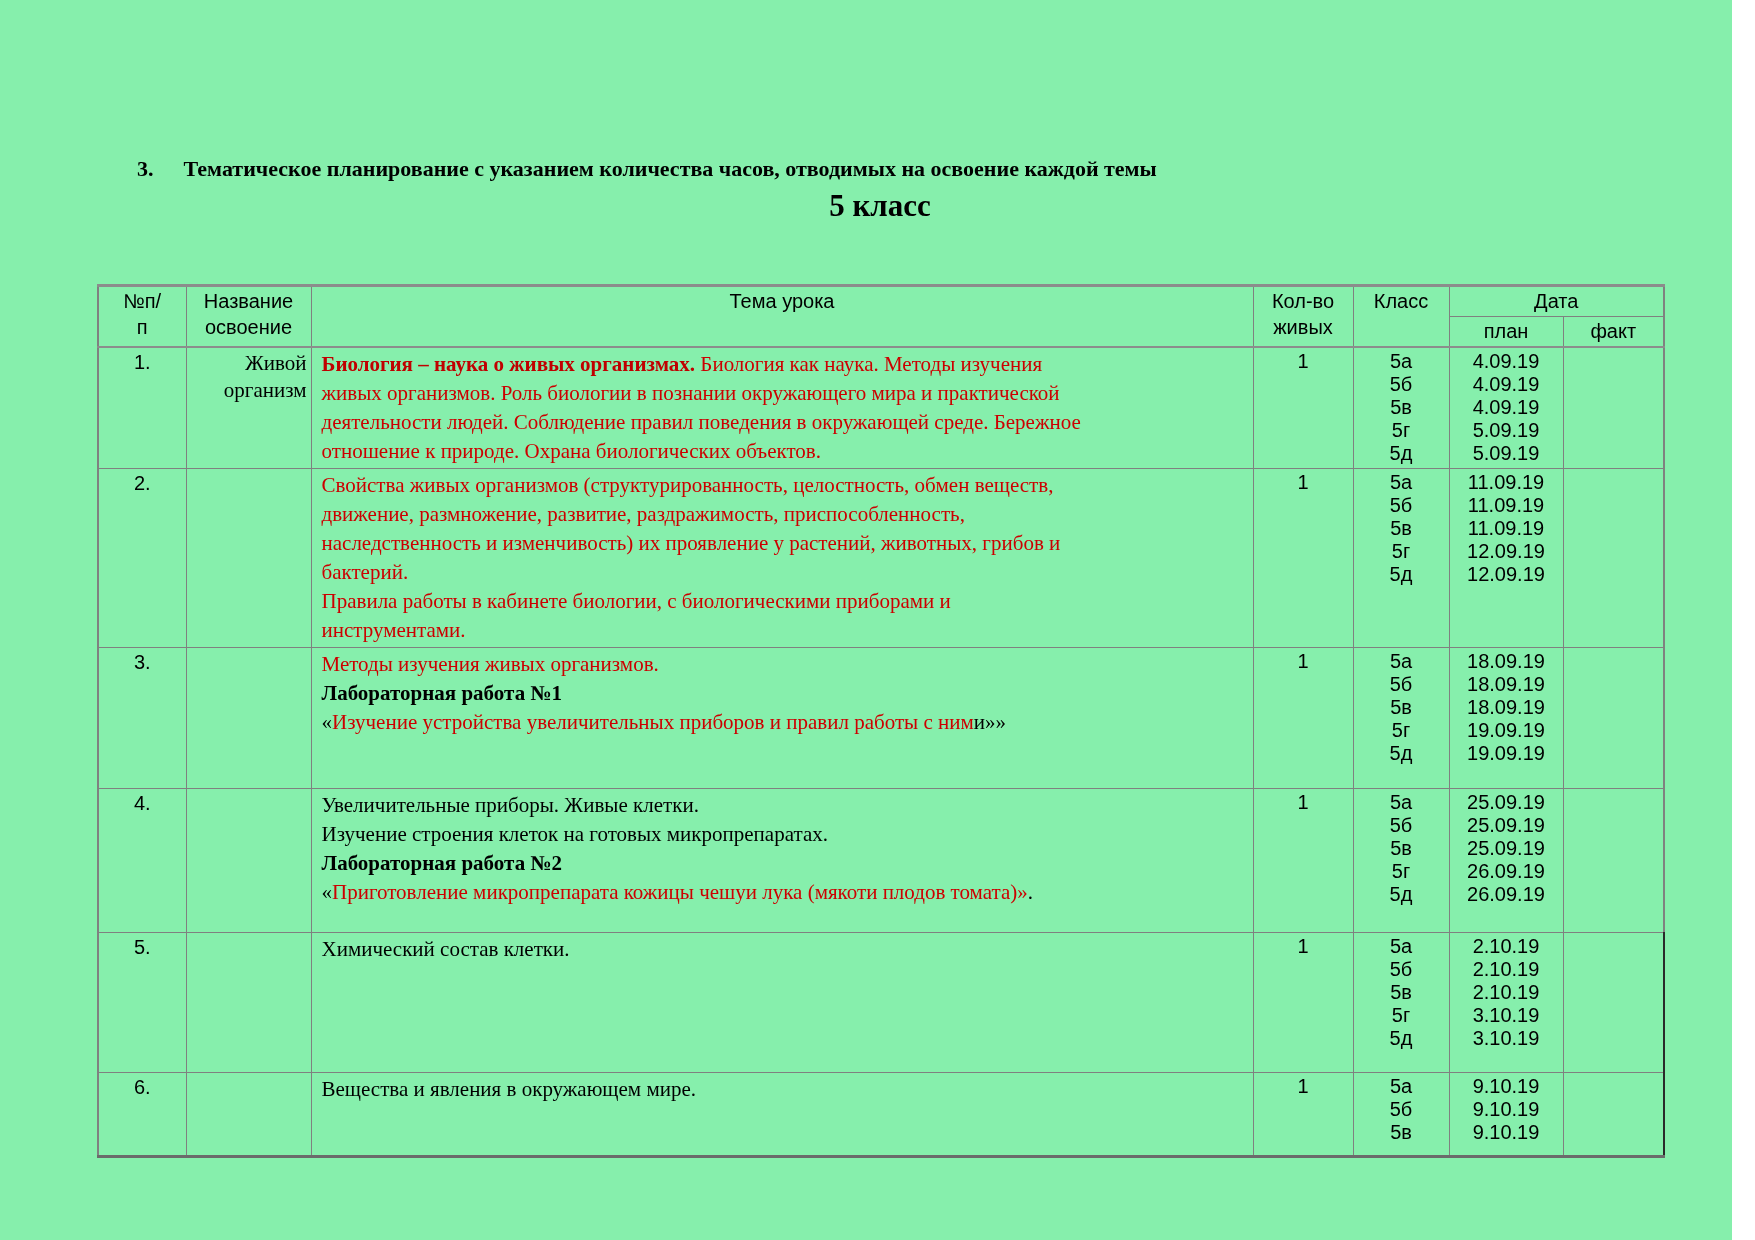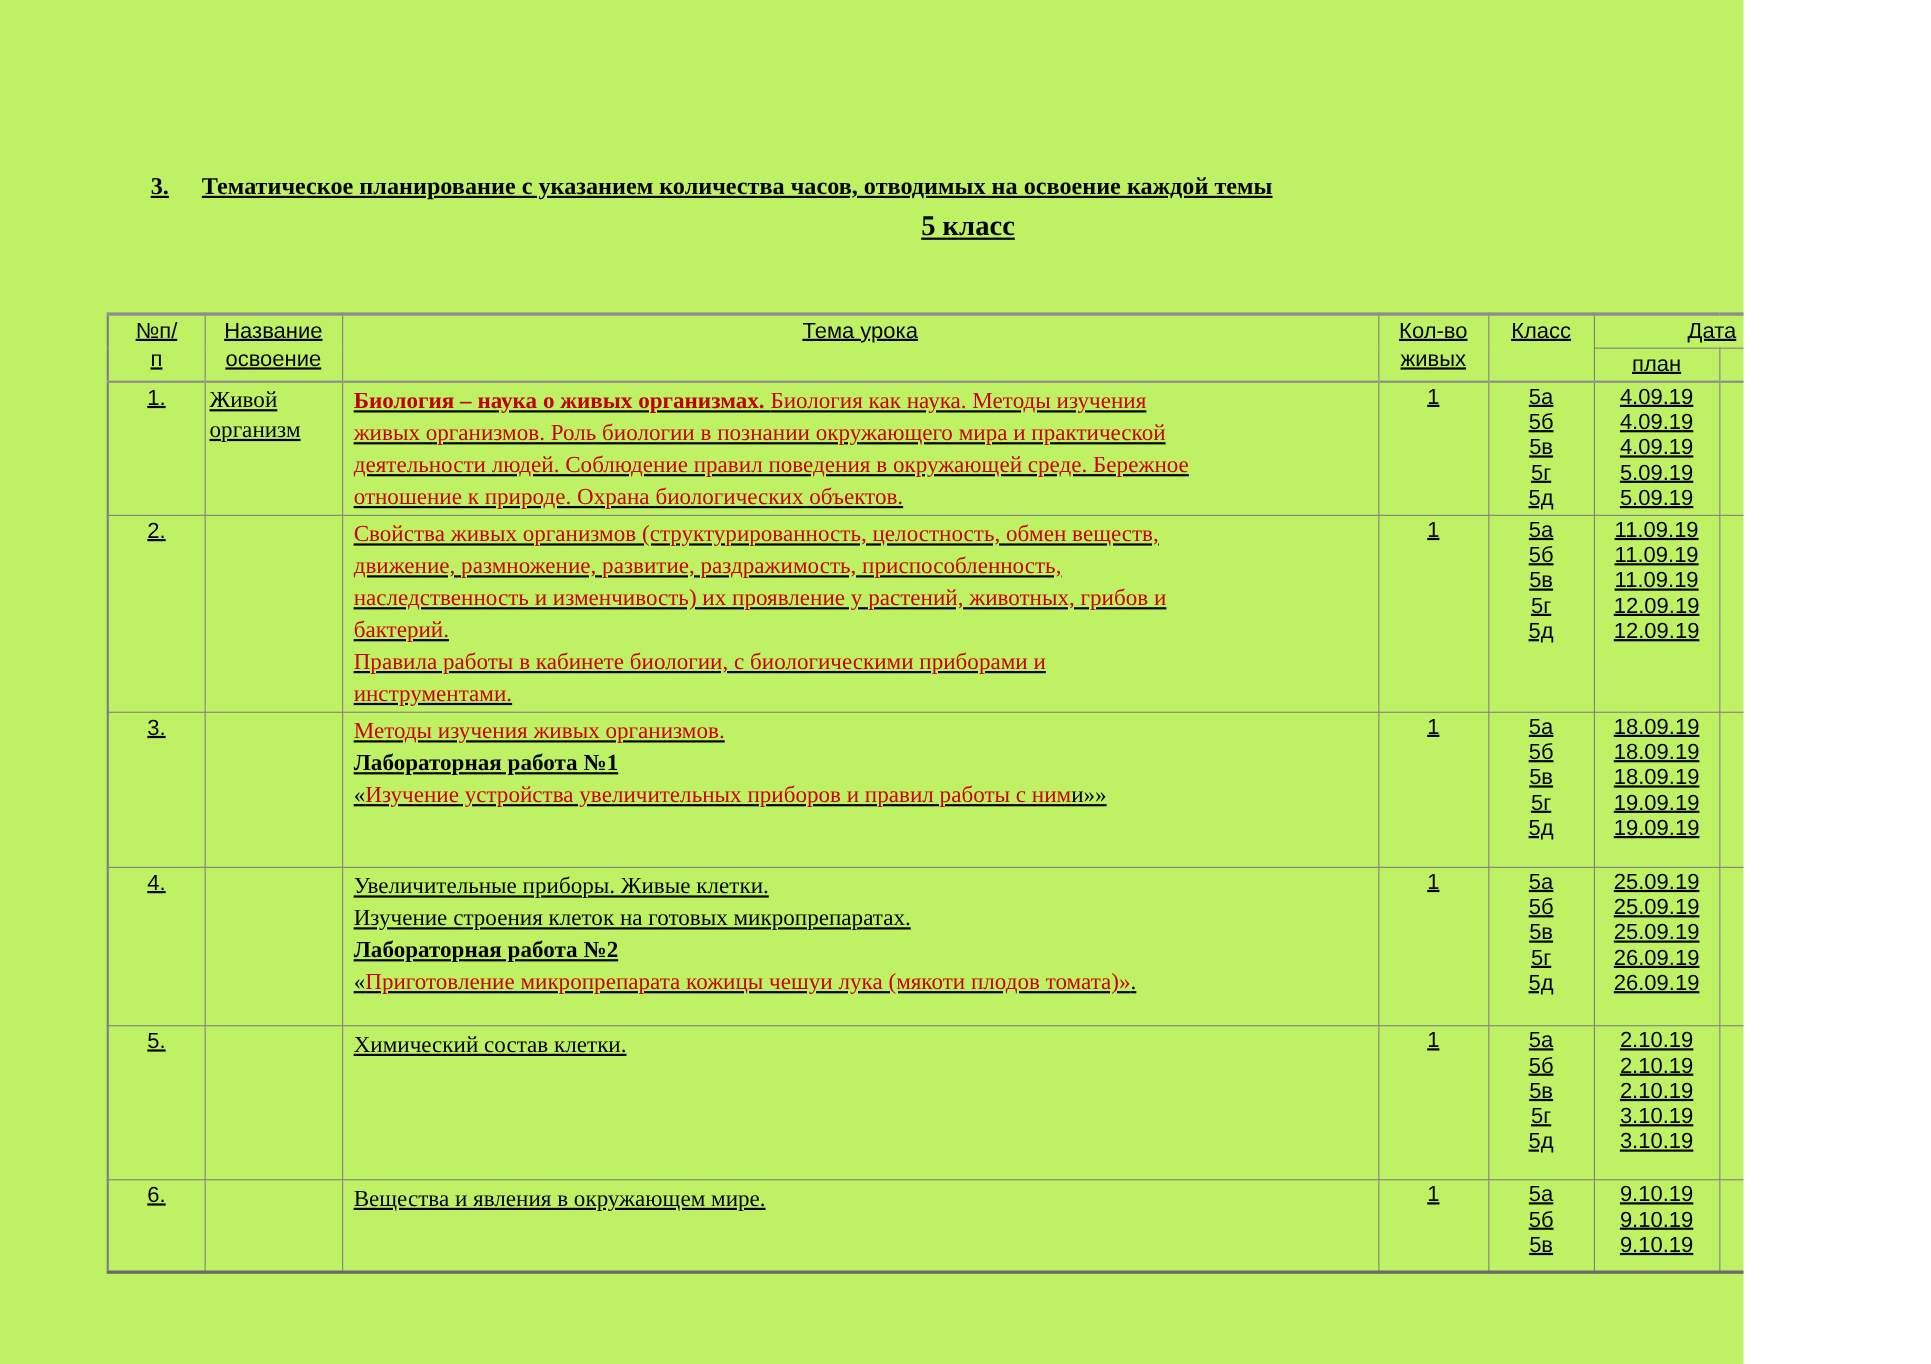--- a/index.html
+++ b/index.html
@@ -1,42 +1,41 @@
 <!DOCTYPE html>
 <html lang="ru"><head>
 <meta charset="utf-8">
 <style>
   html,body{margin:0;padding:0;background:#fff;}
   .page{
     position:relative;
-    width:1585px;
+    width:1732px;
     height:1240px;
-    background:#bef264;
+    background:#86efac;
     overflow:hidden;
     font-family:"Liberation Serif", serif;
     color:#000;
-    text-decoration:underline;
   }
   .doc-title{
     margin:155px 0 0 137px;
     font-family:"Liberation Serif", serif;
     font-weight:bold;
     font-size:22px;
     line-height:28px;
     color:#000;
     white-space:nowrap;
   }
   .doc-title .t-num{margin-right:30px;}
   .doc-subtitle{
     width:1566px;
     margin:8px 0 0 97px;
     text-align:center;
     font-family:"Liberation Serif", serif;
     font-weight:bold;
-    font-size:26px;
+    font-size:31px;
     line-height:30px;
     color:#000;
   }
   table.plan-table{
     table-layout:fixed;
     border-collapse:collapse;
     width:1566px;
     margin:63px 0 0 97px;
     border-top:3px solid #8c8c8c;
     border-bottom:3px solid #6b6b6b;
@@ -59,21 +58,21 @@
   }
   .plan-table thead tr.h-top{height:28px;}
   .plan-table thead tr.h-sub{height:28px;}
   th.h-num{white-space:pre-line;}
   tbody tr:first-child td{border-top:2px solid #8c8c8c;}
   td.td-num{
     font-family:"Liberation Sans", sans-serif;
     font-size:20px;line-height:24px;text-align:center;
   }
   td.td-section{
-    font-size:21px;line-height:27px;text-align:left;
+    font-size:21px;line-height:27px;text-align:right;
   }
   td.td-topic{
     font-size:21px;line-height:29px;text-align:left;
     padding-left:10px;padding-right:12px;
   }
   td.td-hours,td.td-class,td.td-plan,td.td-fact{
     font-family:"Liberation Sans", sans-serif;
     font-size:20px;line-height:23px;text-align:center;
     white-space:pre-line;
   }

